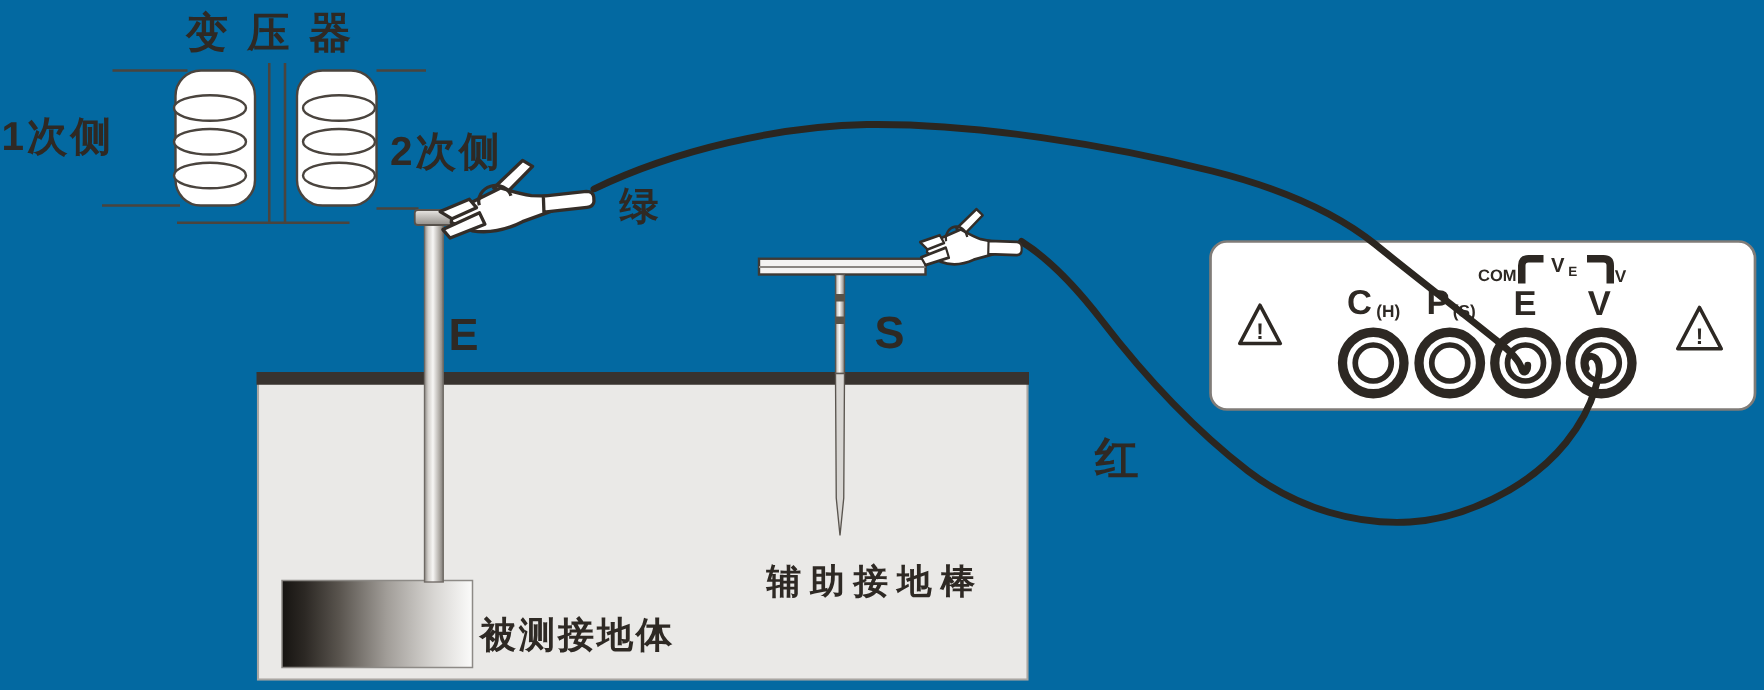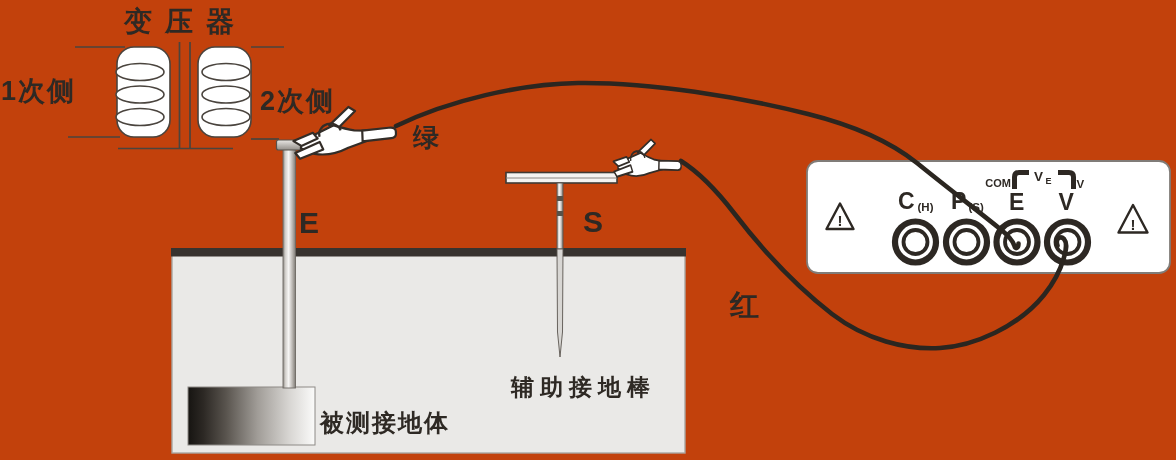--- a/index.html
+++ b/index.html
@@ -1,16 +1,16 @@
 <!DOCTYPE html>
 <html><head>
 <meta charset="utf-8">
 <style>
   html,body{margin:0;padding:0;background:#ffffff;}
-  .canvas{position:relative;width:1176px;height:460px;background:#c2410c;overflow:hidden;
+  .canvas{position:relative;width:1176px;height:460px;background:#0369a1;overflow:hidden;
           font-family:"Liberation Sans",sans-serif;}
   svg{position:absolute;left:0;top:0;}
   text{fill:#2e2924;font-family:"Liberation Sans","DejaVu Sans",sans-serif;}
   .cjk{font-weight:bold;}
   .thin{stroke:#4a443e;stroke-width:1.7;fill:none;}
   .coil{stroke:#4a443e;stroke-width:1.6;fill:#ffffff;}
   .wire{stroke:#2b2620;stroke-width:4.6;fill:none;stroke-linecap:round;}
   .clip{fill:#ffffff;stroke:#332d28;stroke-width:2;stroke-linejoin:round;}
   .term-outer{fill:#ffffff;stroke:#2d2823;stroke-width:6.2;}
   .term-inner{fill:#ffffff;stroke:#2d2823;stroke-width:3.8;}

